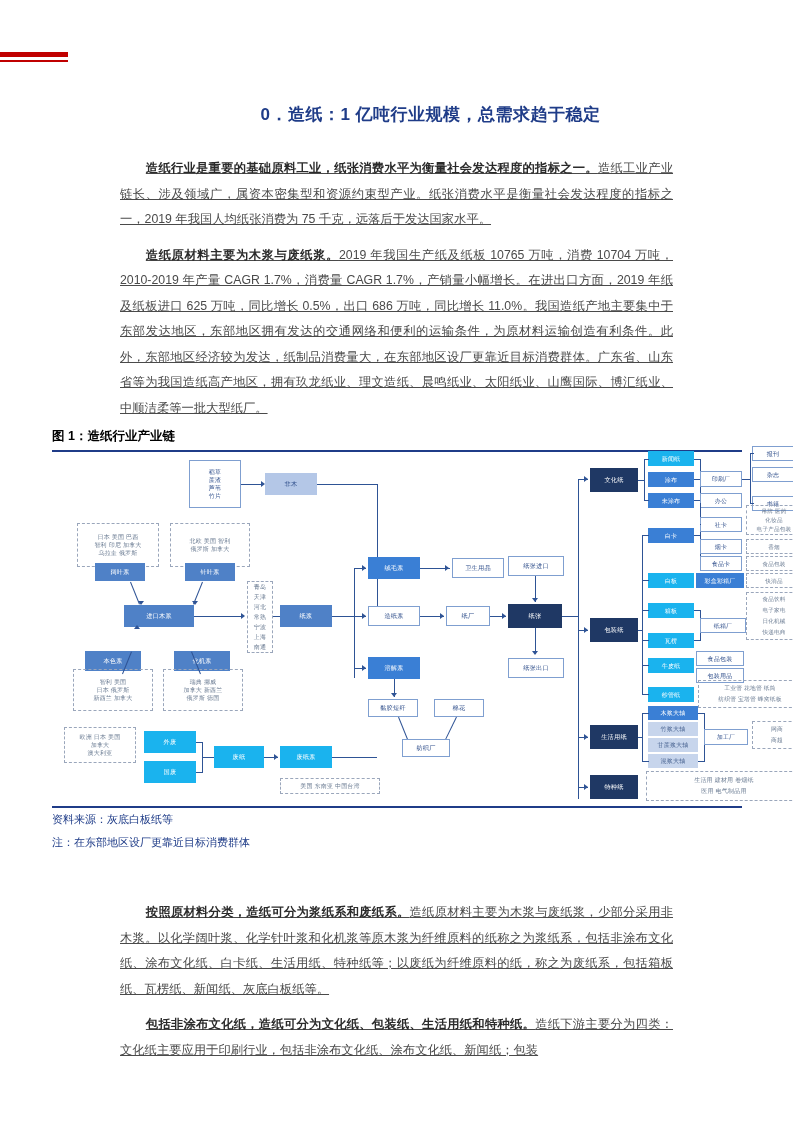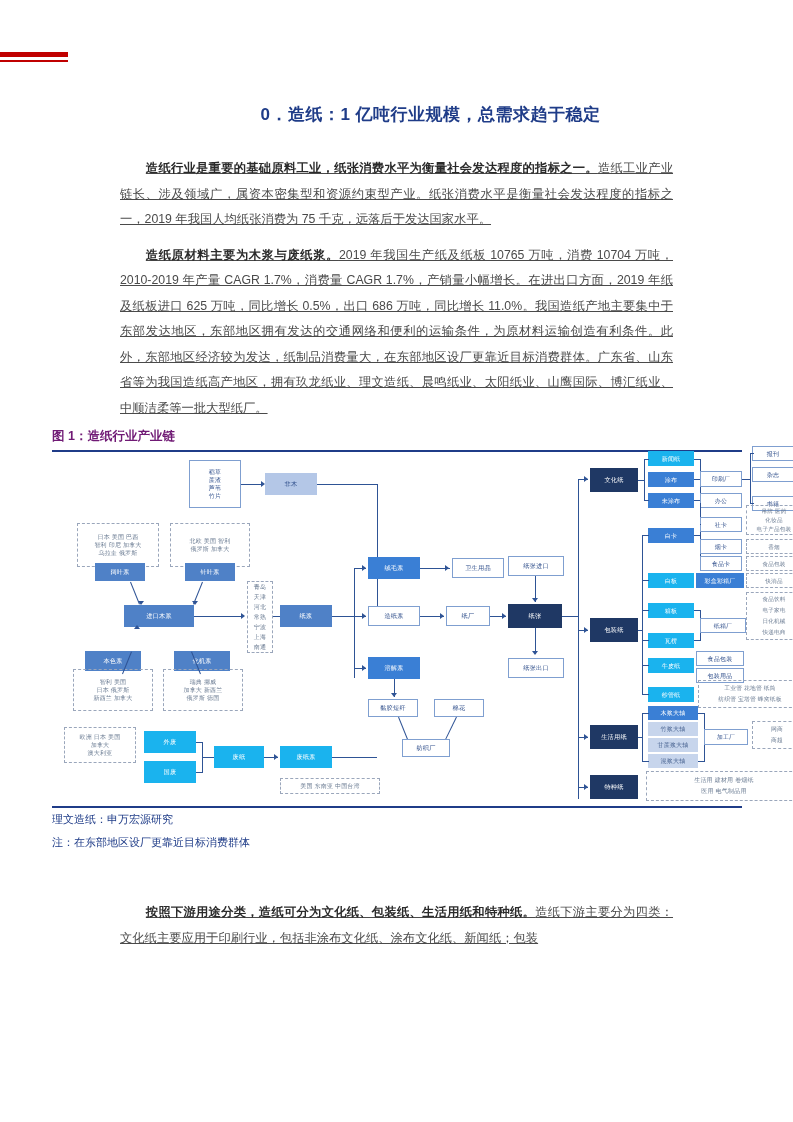--- a/index.html
+++ b/index.html
@@ -24,21 +24,21 @@
   
   .body-block{position:absolute;left:120px;width:553px;
     font-size:12.3px;line-height:25.5px;color:#4a4a4a;text-align:justify;text-decoration:underline;}
   .body-block p{margin:0 0 10px 0;text-indent:2.1em;}
   .body-block b{color:#2b2b2b;font-weight:bold;}
   #para-top{top:156px;}
   #para-bottom{top:900px;}
 
   
   .figcap{position:absolute;left:52px;top:428px;
-    font-size:12.5px;font-weight:bold;color:#701a75;}
+    font-size:12.5px;font-weight:bold;color:#000000;}
   .figrule{position:absolute;left:52px;top:450px;width:690px;height:2px;background:#1f3c88;}
   .figrule-b{position:absolute;left:52px;top:806px;width:690px;height:2px;background:#1f3c88;}
 
   .src{position:absolute;left:52px;top:812px;font-size:11px;color:#1f3c88;}
   .note{position:absolute;left:52px;top:835px;font-size:11px;color:#1f3c88;}
 
   
   .diagram{position:absolute;left:52px;top:455px;width:690px;height:350px;}
   .nd{position:absolute;box-sizing:border-box;display:flex;align-items:center;
       justify-content:center;text-align:center;font-size:6.2px;line-height:8px;
@@ -285,22 +285,25 @@
 
     <div class="ln h" style="left:526px;top:332px;width:10px;"></div>
     <div class="arw r" style="left:532px;top:329px;"></div>
     <div class="nd f-navy" style="left:538px;top:320px;width:48px;height:24px;">特种纸</div>
     <div class="nd dashed" style="left:594px;top:316px;width:156px;height:30px;white-space:pre-line;font-size:6px;line-height:11px;">生活用 建材用 卷烟纸
 医用 电气制品用</div>
 
   </div>
 
   <div class="figrule-b"></div>
-  <div class="src">理文造纸：申万宏源研究</div>
+  <div class="src">资料来源：灰底白板纸等</div>
   <div class="note">注：在东部地区设厂更靠近目标消费群体</div>
 
   <div class="body-block" id="para-bottom">
     <p>
-      <b>按照下游用途分类，造纸可分为文化纸、包装纸、生活用纸和特种纸。</b><span>造纸下游主要分为四类：文化纸主要应用于印刷行业，包括非涂布文化纸、涂布文化纸、新闻纸；包装</span>
+      <b>按照原材料分类，造纸可分为浆纸系和废纸系。</b><span>造纸原材料主要为木浆与废纸浆，少部分采用非木浆。以化学阔叶浆、化学针叶浆和化机浆等原木浆为纤维原料的纸称之为浆纸系，包括非涂布文化纸、涂布文化纸、白卡纸、生活用纸、特种纸等；以废纸为纤维原料的纸，称之为废纸系，包括箱板纸、瓦楞纸、新闻纸、灰底白板纸等。</span>
+    </p>
+    <p>
+      <b>包括非涂布文化纸，造纸可分为文化纸、包装纸、生活用纸和特种纸。</b><span>造纸下游主要分为四类：文化纸主要应用于印刷行业，包括非涂布文化纸、涂布文化纸、新闻纸；包装</span>
     </p>
   </div>
 
 </div>
 
 </body></html>

